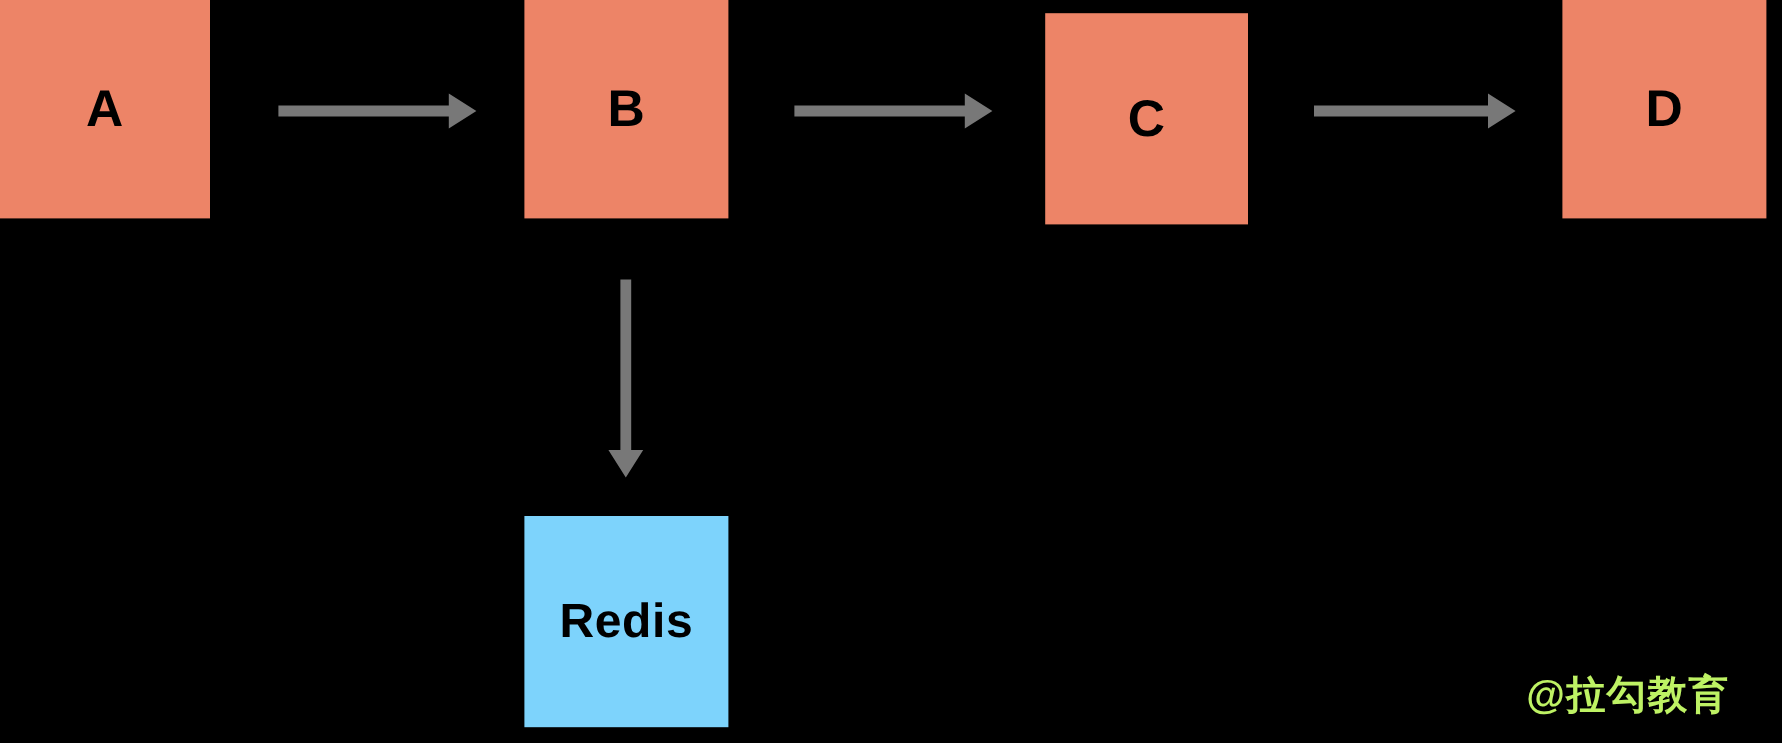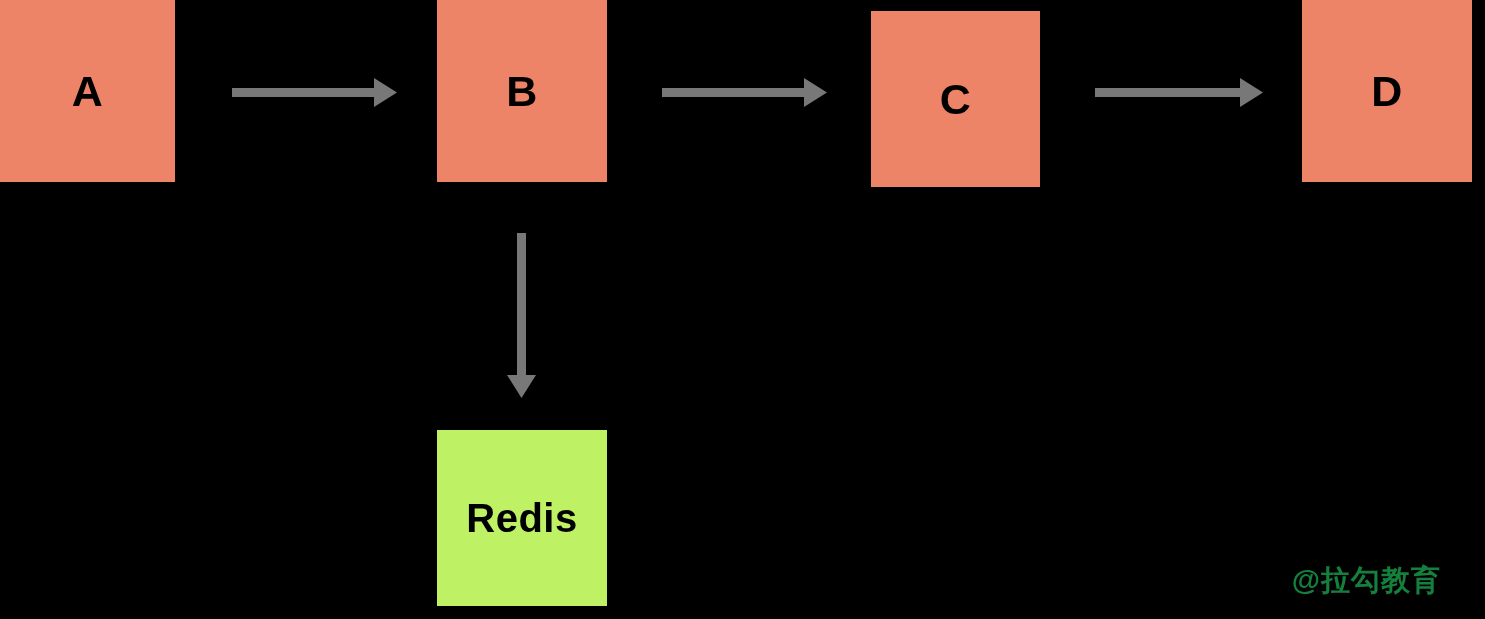--- a/index.html
+++ b/index.html
@@ -55,22 +55,22 @@
   #arrow-ab { left: 232px; top: 78px; width: 165px; height: 29px; }
   #arrow-bc { left: 662px; top: 78px; width: 165px; height: 29px; }
   #arrow-cd { left: 1095px; top: 78px; width: 168px; height: 29px; }
   #arrow-b-redis { left: 507px; top: 233px; width: 29px; height: 165px; }
 
   
   #watermark {
     position: absolute;
     right: 44px;
     bottom: 24px;
-    color: #15803d;
-    font-size: 29px;
+    color: #bef264;
+    font-size: 33px;
     font-weight: bold;
     letter-spacing: 1px;
     line-height: 1;
     user-select: none;
     white-space: nowrap;
   }
 </style>
 </head>
 <body>
 
@@ -85,21 +85,21 @@
   </div>
 
   <div class="node node-letter" id="node-c" style="background:#ED8467;">
     <span class="node-label">C</span>
   </div>
 
   <div class="node node-letter" id="node-d" style="background:#ED8467;">
     <span class="node-label">D</span>
   </div>
 
-  <div class="node node-store" id="node-redis" style="background:#bef264;">
+  <div class="node node-store" id="node-redis" style="background:#7dd3fc;">
     <span class="node-label">Redis</span>
   </div>
 
   <div class="arrow" id="arrow-ab">
     <svg width="165" height="29" viewBox="0 0 165 29" aria-hidden="true">
       <path d="M0 10 L142 10 L142 0 L165 14.5 L142 29 L142 19 L0 19 Z" fill="#787878"></path>
     </svg>
   </div>
 
   <div class="arrow" id="arrow-bc">

